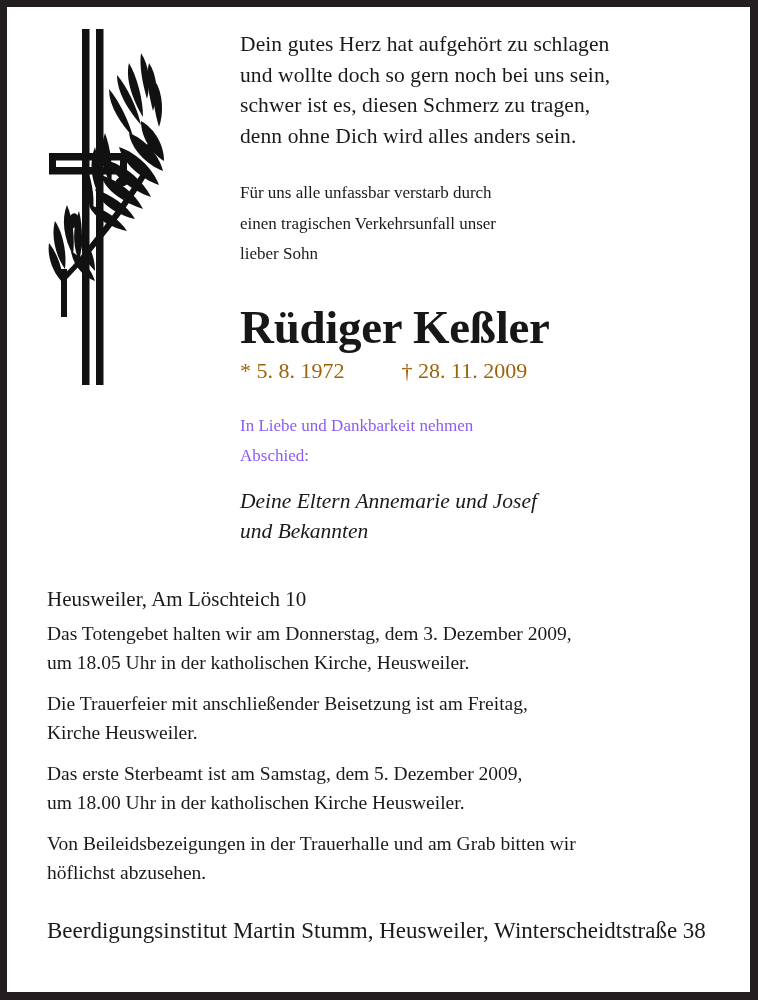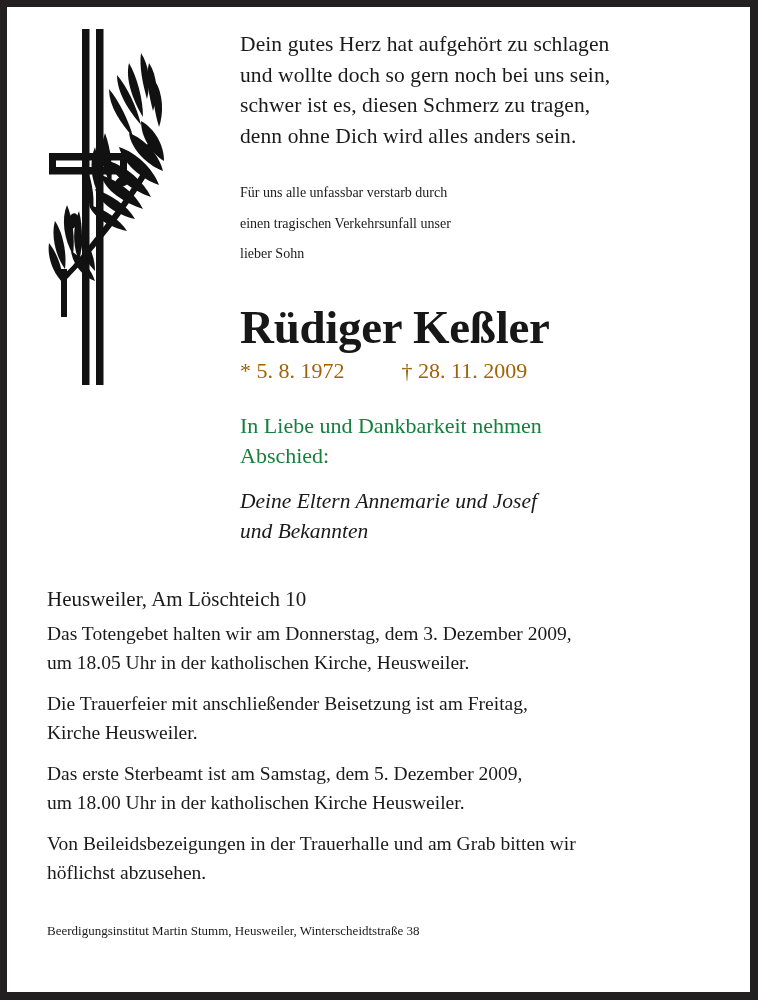--- a/index.html
+++ b/index.html
@@ -50,21 +50,21 @@
   .verse {
     font-size: 21.5px;
     line-height: 30.5px;
     color: #1a1a1a;
     letter-spacing: 0.1px;
   }
   .verse div { white-space: nowrap; }
 
   .lead {
     margin-top: 27px;
-    font-size: 14px;
+    font-size: 17px;
     line-height: 30.5px;
     color: #1a1a1a;
   }
   .lead div { white-space: nowrap; }
 
   .name {
     margin-top: 32px;
     font-size: 47px;
     line-height: 50px;
     font-weight: bold;
@@ -75,23 +75,23 @@
   .dates {
     margin-top: 5px;
     font-size: 22px;
     line-height: 27px;
     color: #a16207;
   }
   .dates .gap { display: inline-block; width: 46px; }
 
   .farewell {
     margin-top: 27px;
-    font-size: 22px;
-    line-height: 30.5px;
-    color: #15803d;
+    font-size: 17px;
+    line-height: 30.5px;
+    color: #8b5cf6;
   }
   .farewell div { white-space: nowrap; }
 
   .family {
     margin-top: 14px;
     font-style: italic;
     font-size: 21.5px;
     line-height: 30.5px;
     color: #1a1a1a;
   }
@@ -113,21 +113,21 @@
     margin-top: 6px;
     font-size: 19.5px;
     line-height: 28.5px;
     color: #1a1a1a;
   }
   .notice div { white-space: nowrap; }
   .notice + .notice { margin-top: 13px; }
 
   .institute {
     margin-top: 30px;
-    font-size: 13px;
+    font-size: 23px;
     line-height: 28px;
     color: #1a1a1a;
     white-space: nowrap;
   }
 </style>
 </head>
 <body>
 
 <div class="page">
   <div class="sheet">

